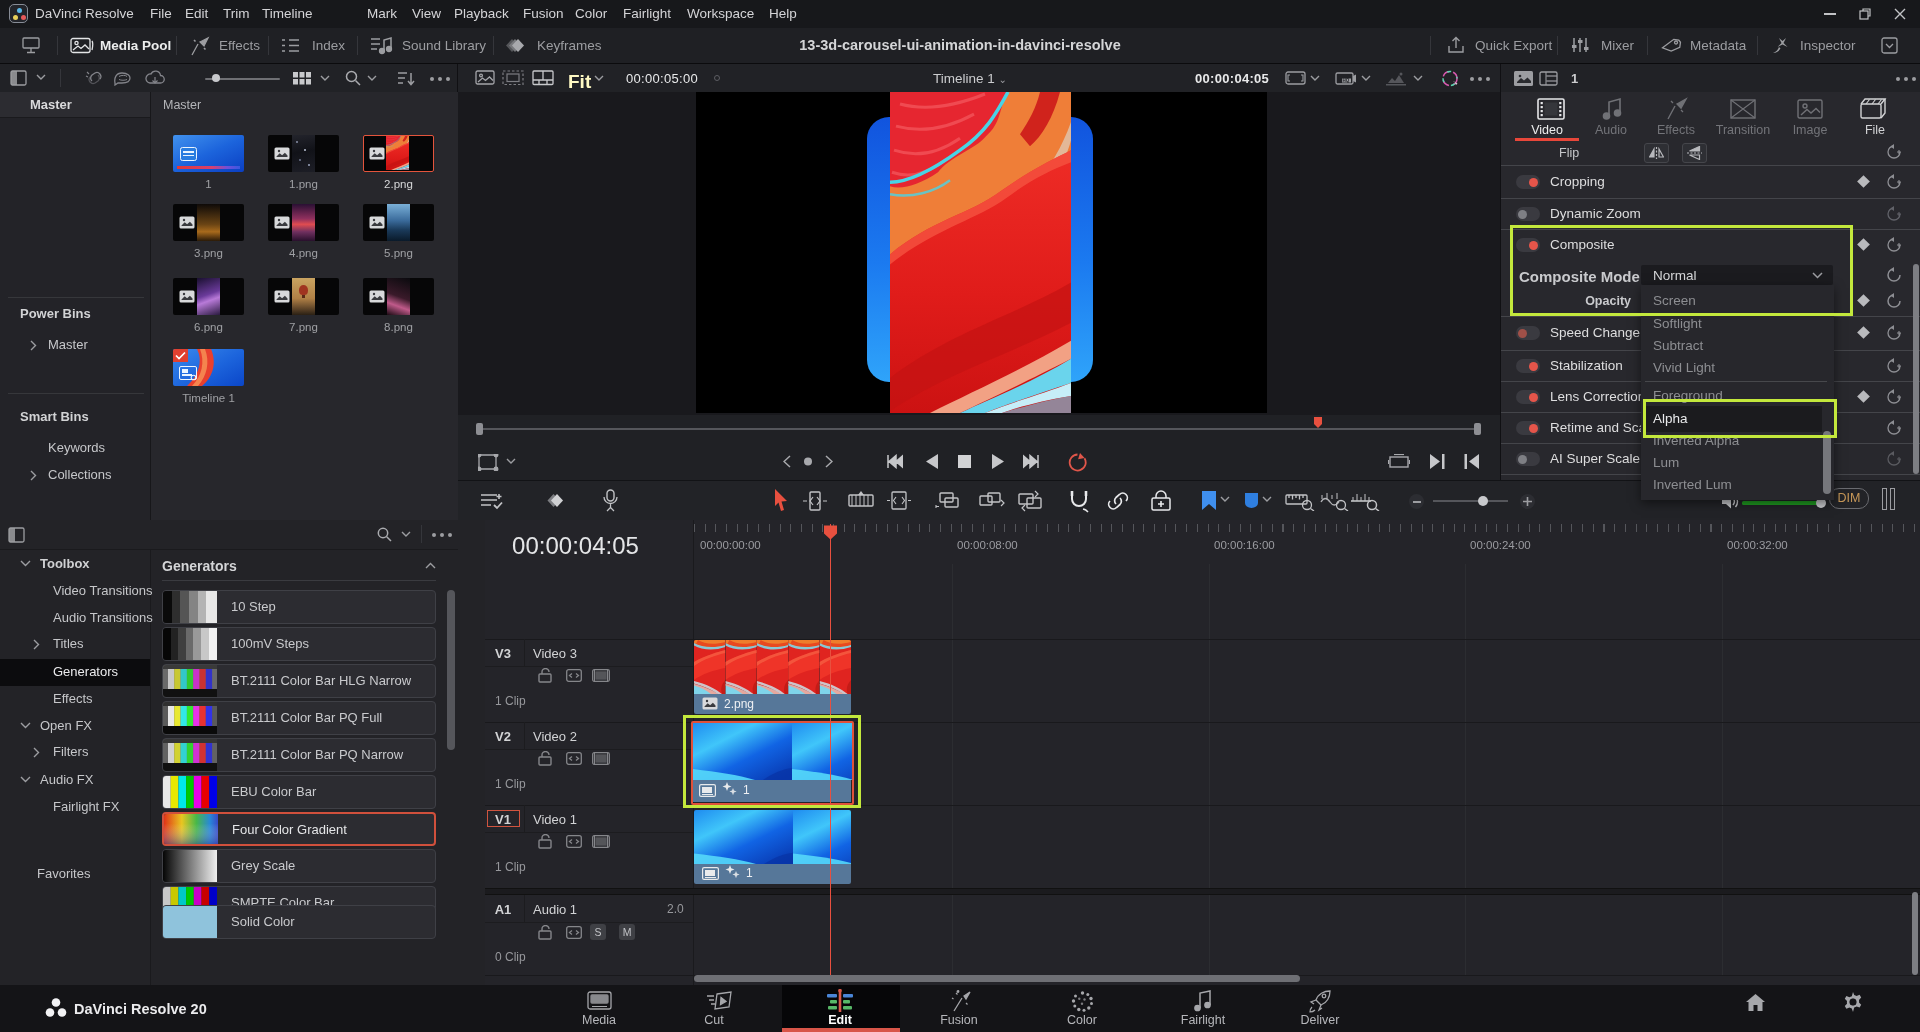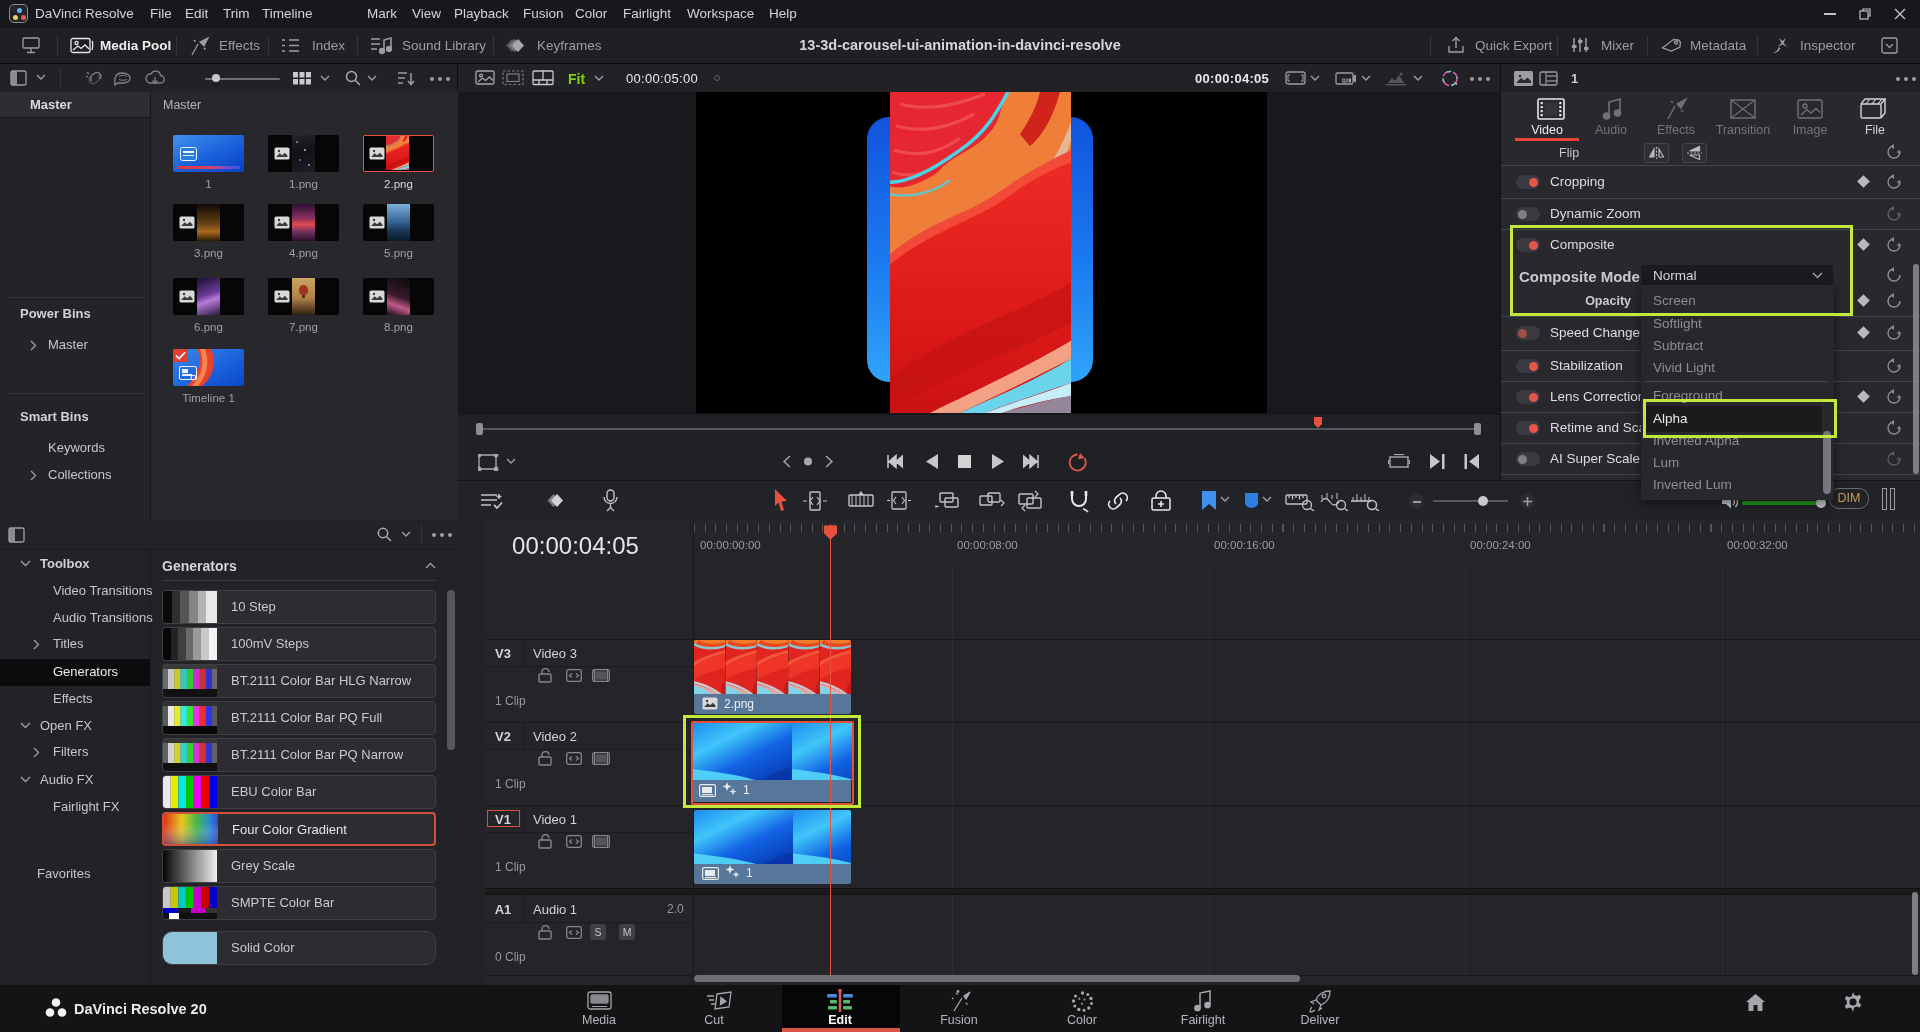--- a/index.html
+++ b/index.html
@@ -277,26 +277,27 @@
         <path d="M3 12 l4.5 -4 3 2.5 4 -3.5 3.5 3.5"></path>
       </svg>
     <svg class="abs" style="left:44px;top:6px;" width="22" height="16" fill="none" stroke="#7c7d82" stroke-width="1.2" stroke-dasharray="2.5 2">
         <rect x="1" y="1" width="20" height="13.5"></rect>
         <rect x="5" y="4" width="12" height="7.5" stroke-dasharray="none"></rect>
       </svg>
     <svg class="abs" style="left:74px;top:6px;" width="22" height="16" fill="none" stroke="#c8c9cc" stroke-width="1.3">
         <rect x="1" y="1" width="20" height="13.5" rx="1"></rect>
         <path d="M1 10 h20 M7 10 v4.5 M15 10 v4.5 M11 1 v9"></path>
       </svg>
-    <span class="abs" style="left:110px;top:7px;color:#84cc16;font-weight:bold;font-size:14px;">Fit</span>
+    <span class="abs" style="left:110px;top:7px;color:#fef9c3;font-weight:bold;font-size:19px;">Fit</span>
     <svg class="abs" style="left:136px;top:11px;" width="10" height="7" fill="none" stroke="#9c9da1" stroke-width="1.4">
         <path d="M1 1 l4 4 4-4"></path>
       </svg>
     <span class="abs" style="left:168px;top:7px;color:#e8e9ea;font-weight:normal;font-size:13px;letter-spacing:0.3px;">00:00:05:00</span>
     <div class="abs" style="left:256px;top:11px;width:6px;height:6px;border-radius:50%;border:1px solid #5c5d62;"></div>
+    <span class="abs" style="left:0;top:7px;width:1024px;text-align:center;color:#cbccce;font-size:13.5px;">Timeline 1 <span style="font-size:10px;color:#9c9da1;">⌄</span></span>
     <span class="abs" style="left:737px;top:7px;color:#e8e9ea;font-weight:bold;font-size:13px;letter-spacing:0.3px;">00:00:04:05</span>
     <svg class="abs" style="left:827px;top:7px;" width="21" height="14" fill="none" stroke="#9c9da1" stroke-width="1.3">
         <rect x="1" y="1" width="19" height="12" rx="2"></rect>
         <path d="M5 4 h-2 v6 h2 M16 4 h2 v6 h-2" stroke-width="1.1"></path>
       </svg>
     <svg class="abs" style="left:852px;top:11px;" width="10" height="7" fill="none" stroke="#9c9da1" stroke-width="1.4">
         <path d="M1 1 l4 4 4-4"></path>
       </svg>
     <svg class="abs" style="left:877px;top:7px;" width="22" height="15" fill="none" stroke="#9c9da1" stroke-width="1.3">
         <rect x="1" y="2" width="17" height="11" rx="1.5"></rect>
@@ -1128,21 +1129,21 @@
             <rect x="46.2" y="0" width="7.8" height="21" fill="#0000c8"></rect>
             <rect x="0" y="21" width="14" height="5" fill="#0000c8"></rect>
             <rect x="14" y="21" width="14" height="5" fill="#1a1a1a"></rect>
             <rect x="28" y="21" width="14" height="5" fill="#c800c8"></rect>
             <rect x="0" y="26" width="54" height="6" fill="#101010"></rect>
             <rect x="6" y="26" width="10" height="6" fill="#fff"></rect>
           </svg>
         </div>
         <span>SMPTE Color Bar</span>
       </div>
-    <div class="gitem" style="top:411px;border-radius:10px;">
+    <div class="gitem" style="top:385px;">
         <div class="gthumb" style="background:#8fc3dc;"></div>
         <span>Solid Color</span>
       </div>
     <div class="abs" style="left:447px;top:70px;width:8px;height:160px;background:#55565b;border-radius:4px;"></div>
   </div>
   <div class="abs" id="footer">
     <svg class="abs" style="left:44px;top:11px;" width="24" height="24" fill="#f2f2f4">
         <circle cx="12" cy="6.5" r="4.3"></circle>
         <circle cx="6" cy="16.5" r="4.3"></circle>
         <circle cx="18" cy="16.5" r="4.3"></circle>

